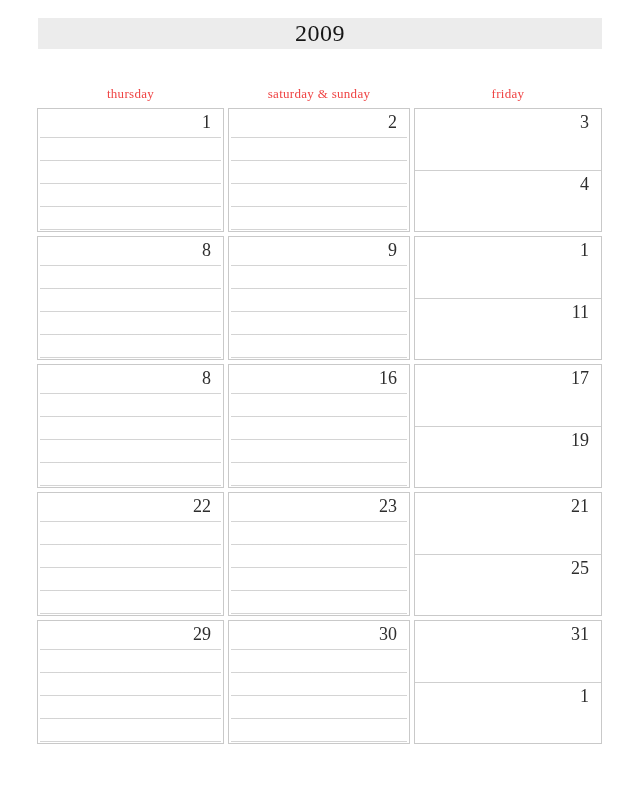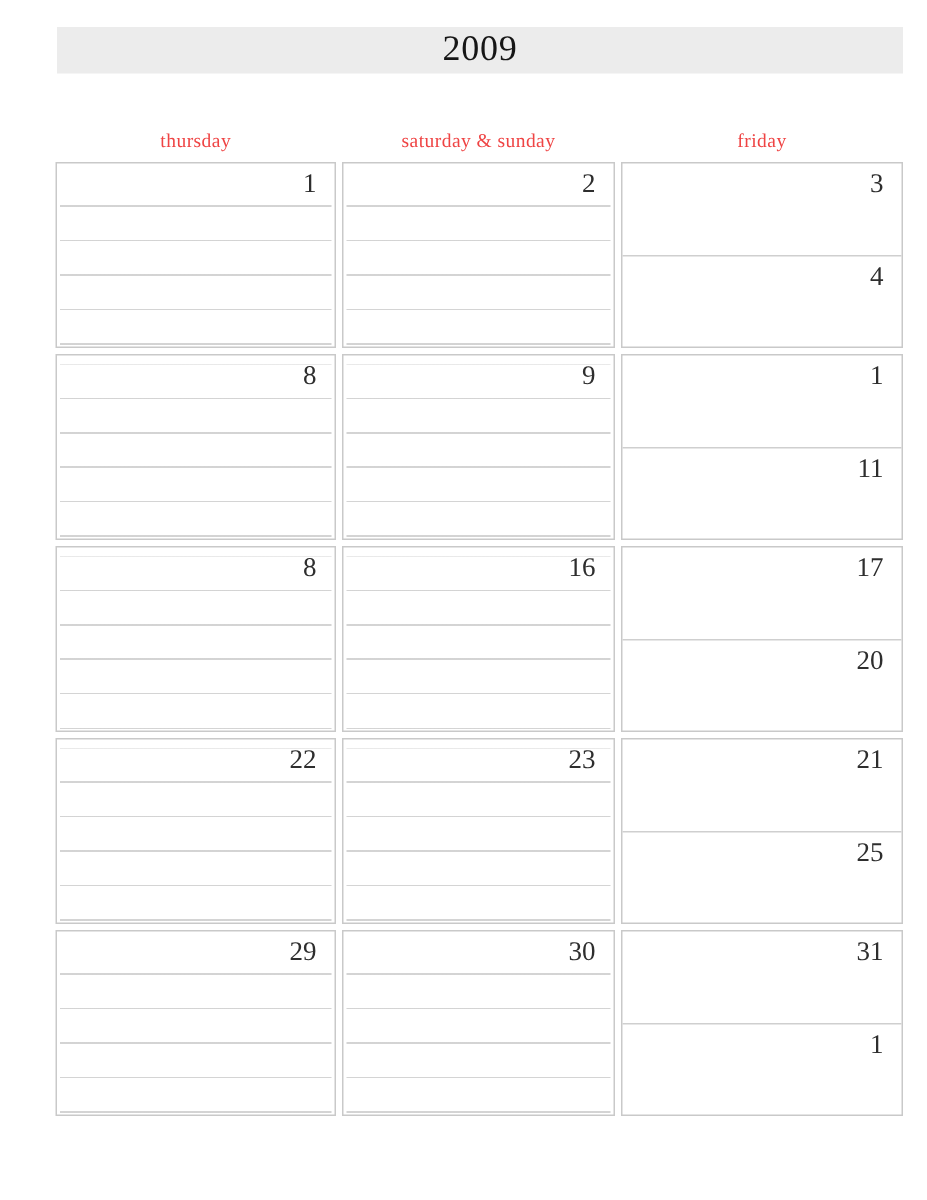--- a/index.html
+++ b/index.html
@@ -125,21 +125,21 @@
     </div>
     <div class="cell">
       <div class="rules"></div>
       <div class="daynum">16</div>
     </div>
     <div class="cell weekend">
       <div class="half top">
         <div class="daynum">17</div>
       </div>
       <div class="half">
-        <div class="daynum">20</div>
+        <div class="daynum">19</div>
       </div>
     </div>
 
     <div class="cell">
       <div class="rules"></div>
       <div class="daynum">22</div>
     </div>
     <div class="cell">
       <div class="rules"></div>
       <div class="daynum">23</div>

